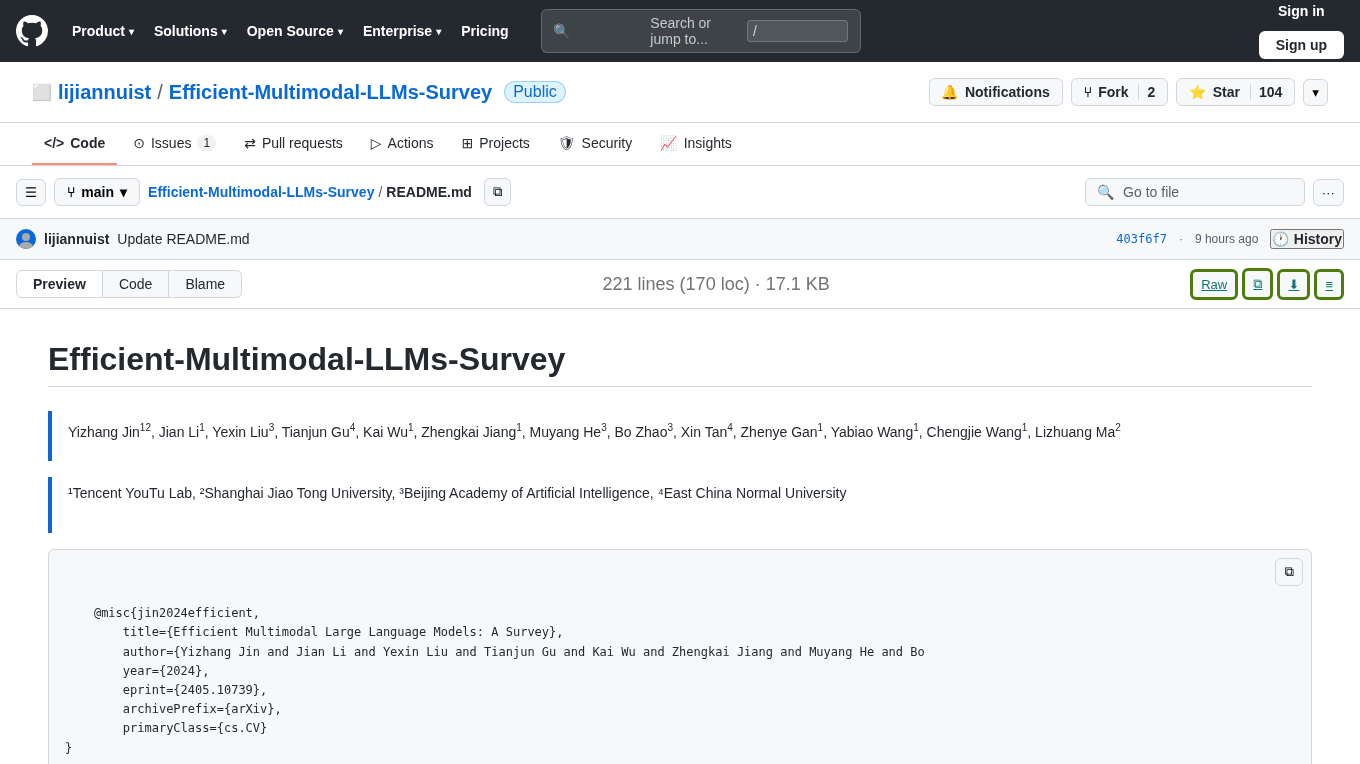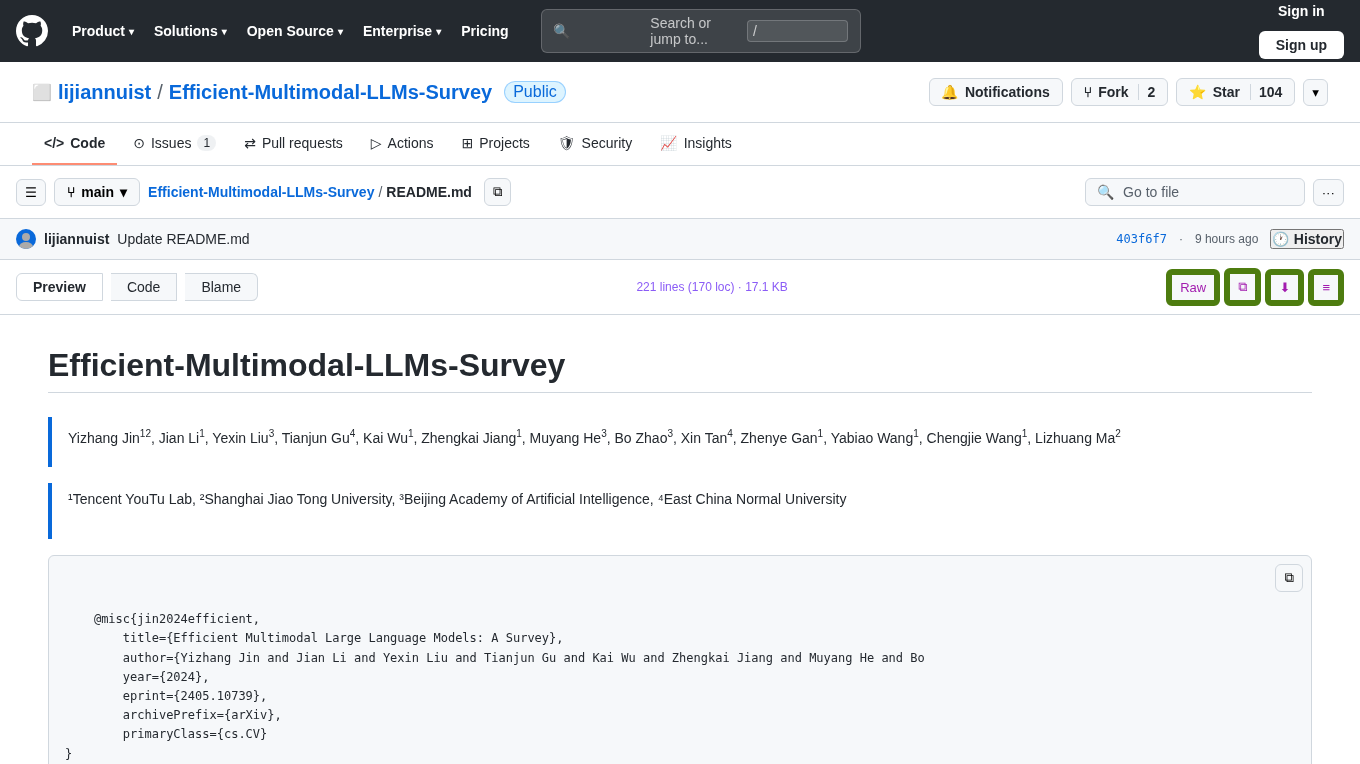--- a/index.html
+++ b/index.html
@@ -54,29 +54,29 @@
     .commit-left { display: flex; align-items: center; gap: 8px; }
     .avatar { width: 20px; height: 20px; border-radius: 50%; background: #0969da; display: flex; align-items: center; justify-content: center; overflow: hidden; }
     .commit-author { font-weight: 600; color: #24292f; cursor: pointer; }
     .commit-msg { color: #24292f; }
     .commit-right { display: flex; align-items: center; gap: 12px; color: #57606a; font-size: 12px; }
     .commit-hash { color: #0969da; font-family: monospace; cursor: pointer; }
     .history-btn { display: flex; align-items: center; gap: 4px; color: #24292f; cursor: pointer; font-size: 14px; font-weight: 600; }
 
     
     .file-view-tabs { display: flex; align-items: center; padding: 8px 16px; gap: 4px; border-bottom: 1px solid #d0d7de; justify-content: space-between; }
-    .file-tab-group { display: flex; align-items: center; gap: 8px; }
+    .file-tab-group { display: flex; align-items: center; gap: 0; }
     .file-tab { padding: 5px 16px; font-size: 14px; border: 1px solid #d0d7de; cursor: pointer; background: #f6f8fa; color: #24292f; font-weight: 400; }
     .file-tab:first-child { border-radius: 6px 0 0 6px; }
     .file-tab:last-child { border-radius: 0 6px 6px 0; border-left: 0; }
     .file-tab.active { background: #fff; font-weight: 600; z-index: 1; position: relative; }
     .file-tab:not(:first-child):not(.active) { border-left: 0; }
-    .file-stats { color: #8b5cf6; font-size: 12px; }
+    .file-stats { color: #737373; font-size: 18px; }
     .file-action-btns { display: flex; align-items: center; gap: 4px; }
-    .file-action-btn { border: 6px solid #4d7c0f; border-radius: 6px; padding: 5px 8px; background: #f6f8fa; cursor: pointer; font-size: 13px; color: #a21caf; }
+    .file-action-btn { border: 3px solid #4d7c0f; border-radius: 6px; padding: 5px 8px; background: #f6f8fa; cursor: pointer; font-size: 13px; color: #0f766e; text-decoration: underline; }
 
     
     .content-area { padding: 32px 48px; max-width: 1360px; }
     .readme-title { font-size: 32px; font-weight: 600; border-bottom: 1px solid #d0d7de; padding-bottom: 8px; margin-bottom: 24px; }
     .blockquote { border-left: 4px solid #0969da; padding: 8px 16px; margin-bottom: 16px; }
     .blockquote-link { color: #0969da; text-decoration: none; font-weight: 600; font-size: 16px; cursor: pointer; }
     .authors-text { color: #24292f; font-size: 14px; line-height: 1.8; margin-bottom: 8px; }
     .affiliation-text { color: #24292f; font-size: 14px; margin-bottom: 24px; }
     .code-block { background: #f6f8fa; border: 1px solid #d0d7de; border-radius: 6px; padding: 16px; font-family: 'SFMono-Regular', Consolas, monospace; font-size: 12px; line-height: 1.6; color: #24292f; white-space: pre; overflow-x: auto; position: relative; }
     .code-copy-btn { position: absolute; top: 8px; right: 8px; border: 1px solid #d0d7de; border-radius: 6px; padding: 5px 8px; background: #f6f8fa; cursor: pointer; }

